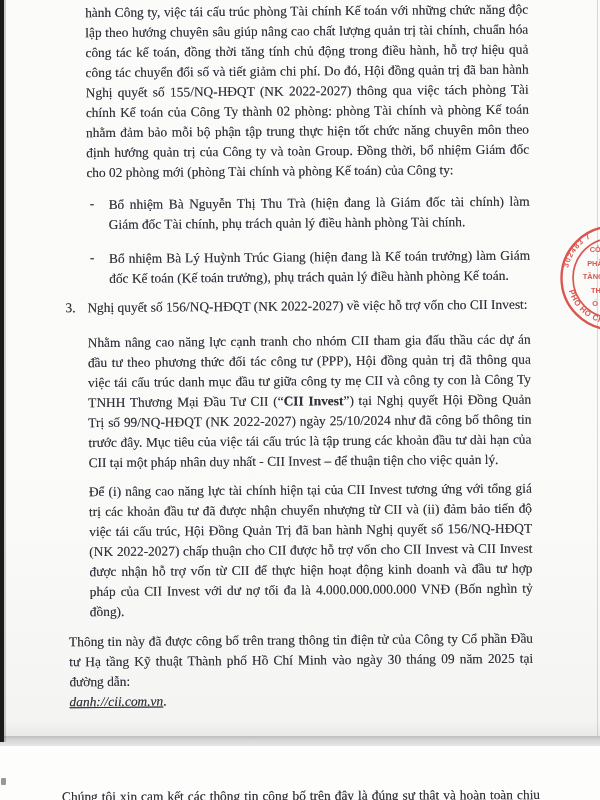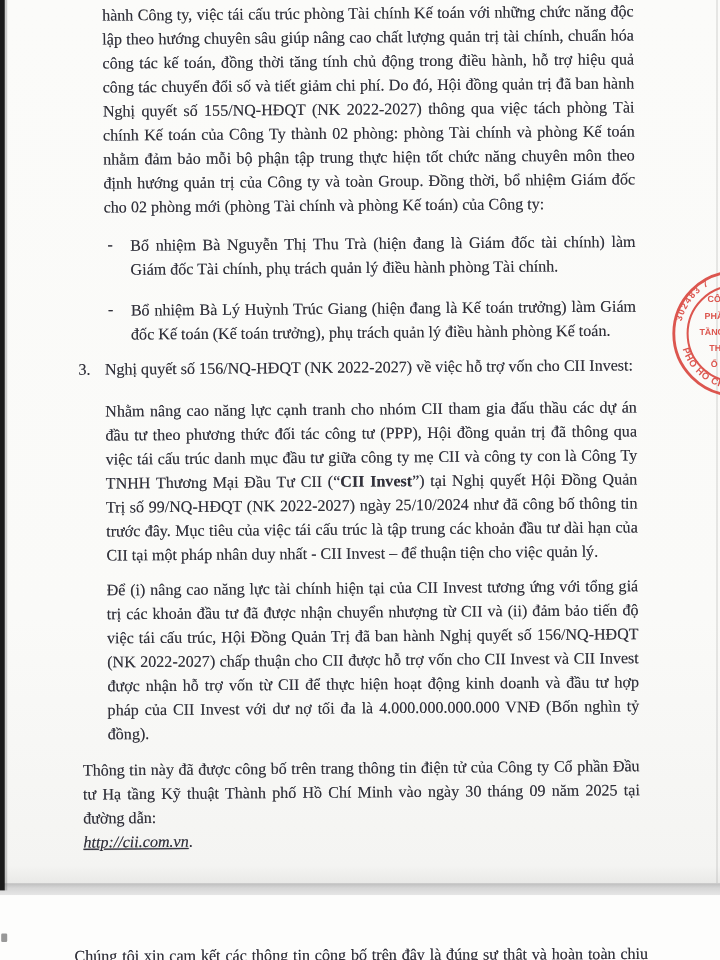--- a/index.html
+++ b/index.html
@@ -108,21 +108,21 @@
 
     <div class="para indented para-nham">
       <span>Nhằm nâng cao năng lực cạnh tranh cho nhóm CII tham gia đấu thầu các dự án đầu tư theo phương thức đối tác công tư (PPP), Hội đồng quản trị đã thông qua việc tái cấu trúc danh mục đầu tư giữa công ty mẹ CII và công ty con là Công Ty TNHH Thương Mại Đầu Tư CII (“</span><span class="bold">CII Invest</span><span>”) tại Nghị quyết Hội Đồng Quản Trị số 99/NQ-HĐQT (NK 2022-2027) ngày 25/10/2024 như đã công bố thông tin trước đây. Mục tiêu của việc tái cấu trúc là tập trung các khoản đầu tư dài hạn của CII tại một pháp nhân duy nhất - CII Invest – để thuận tiện cho việc quản lý.</span>
     </div>
 
     <div class="para indented para-de">Để (i) nâng cao năng lực tài chính hiện tại của CII Invest tương ứng với tổng giá trị các khoản đầu tư đã được nhận chuyển nhượng từ CII và (ii) đảm bảo tiến độ việc tái cấu trúc, Hội Đồng Quản Trị đã ban hành Nghị quyết số 156/NQ-HĐQT (NK 2022-2027) chấp thuận cho CII được hỗ trợ vốn cho CII Invest và CII Invest được nhận hỗ trợ vốn từ CII để thực hiện hoạt động kinh doanh và đầu tư hợp pháp của CII Invest với dư nợ tối đa là 4.000.000.000.000 VNĐ (Bốn nghìn tỷ đồng).</div>
 
     <div class="para para-info">Thông tin này đã được công bố trên trang thông tin điện tử của Công ty Cổ phần Đầu tư Hạ tầng Kỹ thuật Thành phố Hồ Chí Minh vào ngày 30 tháng 09 năm 2025 tại đường dẫn:</div>
 
     <div class="link-line">
-      <a href="#">http://cii.com.vn</a><span>.</span>
+      <a href="#">danh://cii.com.vn</a><span>.</span>
     </div>
 
     <div class="page-num">2</div>
   </div>
 
   <div class="stamp">
     <svg width="112" height="112" viewBox="0 0 112 112">
       <circle cx="56" cy="56" r="51.5" fill="none" stroke="#d9453d" stroke-width="2.4"></circle>
       <circle cx="56" cy="56" r="40" fill="none" stroke="#d9453d" stroke-width="1.7"></circle>
       <path id="arcTop" d="M 10,56 A 46,46 0 0 1 102,56" fill="none"></path>

